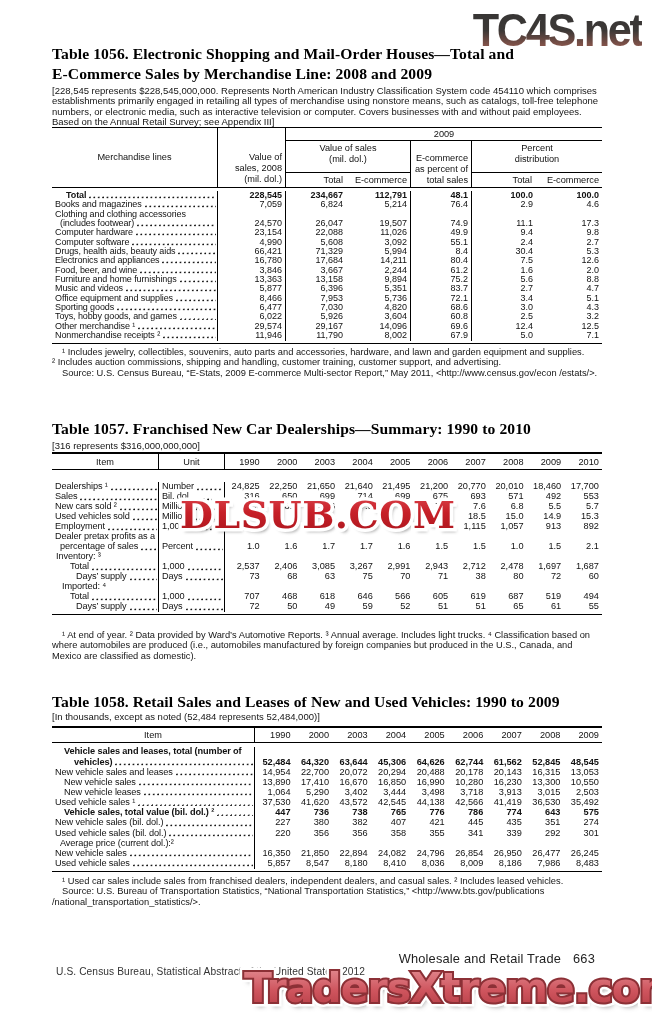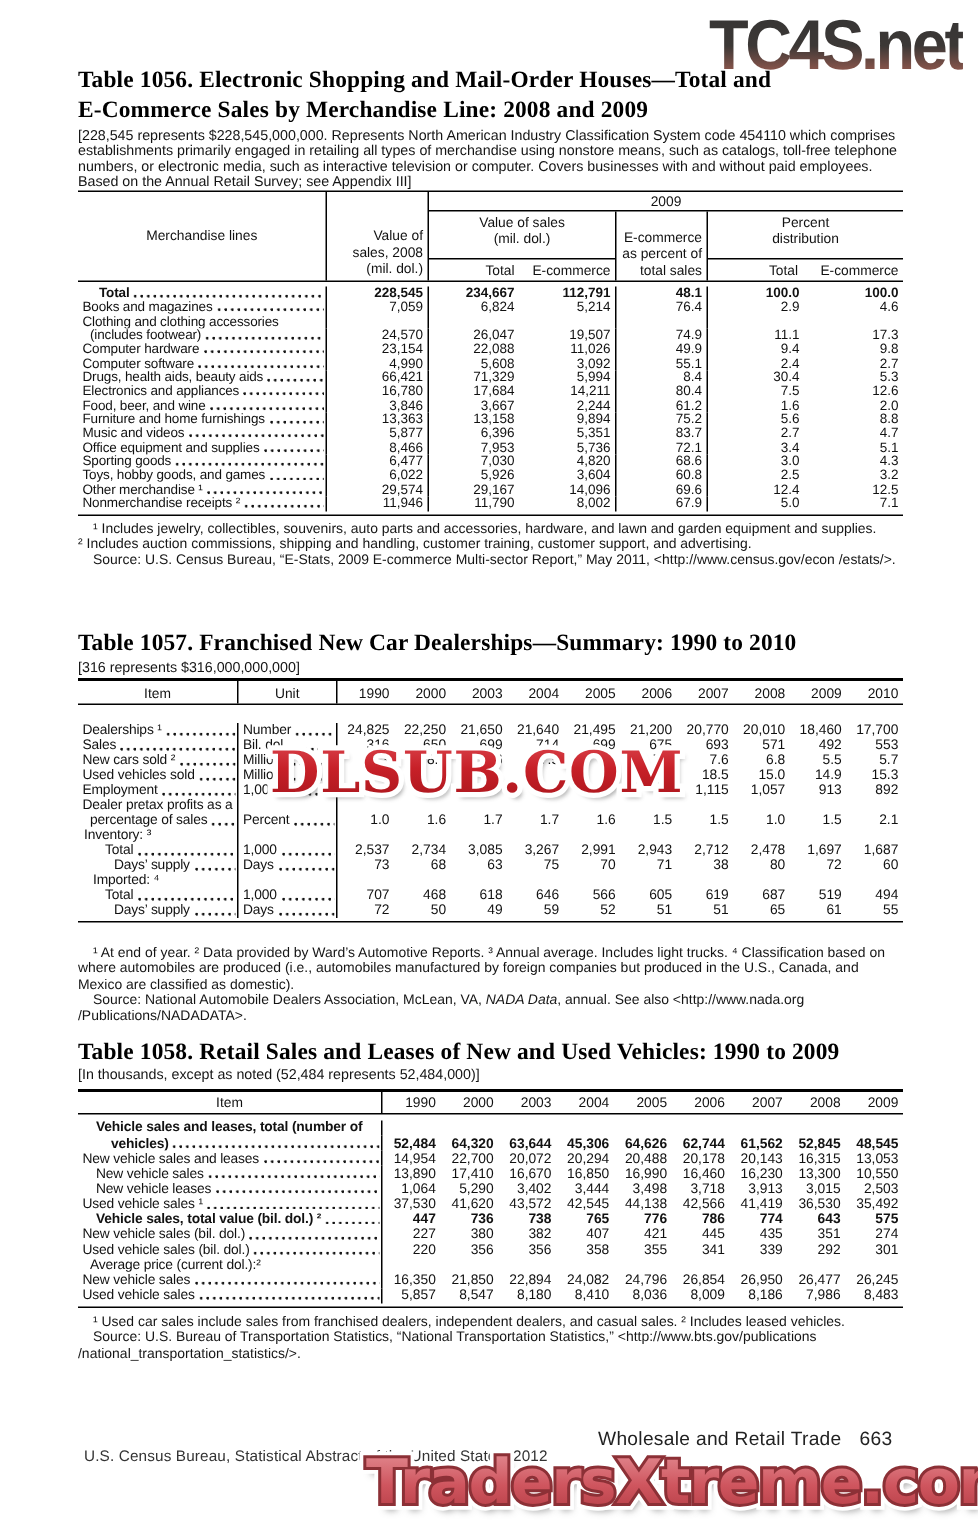--- a/index.html
+++ b/index.html
@@ -521,21 +521,21 @@
         <div class="trow r57">
           <div class="cell lblc bR" style="width: 107px; padding-left: 18px;">
             <span class="lab">Total</span>
             <span class="ldr"></span>
           </div>
           <div class="cell unitc bR" style="width: 66px;">
             <span class="lab">1,000</span>
             <span class="ldr"></span>
           </div>
           <div class="cell val" style="width: 37.7px;">2,537</div>
-          <div class="cell val" style="width: 37.7px;">2,734</div>
+          <div class="cell val" style="width: 37.7px;">2,406</div>
           <div class="cell val" style="width: 37.7px;">3,085</div>
           <div class="cell val" style="width: 37.7px;">3,267</div>
           <div class="cell val" style="width: 37.7px;">2,991</div>
           <div class="cell val" style="width: 37.7px;">2,943</div>
           <div class="cell val" style="width: 37.7px;">2,712</div>
           <div class="cell val" style="width: 37.7px;">2,478</div>
           <div class="cell val" style="width: 37.7px;">1,697</div>
           <div class="cell val" style="width: 37.7px;">1,687</div>
         </div>
         <div class="trow r57">
@@ -612,21 +612,20 @@
           <div class="cell val" style="width: 37.7px;">51</div>
           <div class="cell val" style="width: 37.7px;">65</div>
           <div class="cell val" style="width: 37.7px;">61</div>
           <div class="cell val" style="width: 37.7px;">55</div>
         </div>
       </div>
   </div>
 
   <div class="fn" style="top:630px;">
     <p class="ind">¹ At end of year. ² Data provided by Ward’s Automotive Reports. ³ Annual average. Includes light trucks. ⁴ Classification based on where automobiles are produced (i.e., automobiles manufactured by foreign companies but produced in the U.S., Canada, and Mexico are classified as domestic).</p>
-    <p class="ind"><span>Source: National Automobile Dealers Association, McLean, VA, </span><i>NADA Data</i><span>, annual. See also &lt;http://www.nada.org /Publications/NADADATA&gt;.</span></p>
   </div>
 
   <div class="ttl" style="top:692px;">Table 1058. Retail Sales and Leases of New and Used Vehicles: 1990 to 2009</div>
   <div class="note" style="top:712px;">[In thousands, except as noted (52,484 represents 52,484,000)]</div>
 
   <div class="tbl" style="top:726px;border-top-width:2px;" id="t58">
     <div class="yhead" id="t58-head">
       <div class="h-center bR" style="width:203px;">Item</div>
       <div class="ycells" id="t58-years">
           <div class="ycell" style="width: 38.55px;">1990</div>
@@ -688,21 +687,21 @@
         <div class="trow r58">
           <div class="cell lblc bR" style="width: 203px; padding-left: 12px;">
             <span class="lab">New vehicle sales</span>
             <span class="ldr"></span>
           </div>
           <div class="cell val" style="width: 38.55px;">13,890</div>
           <div class="cell val" style="width: 38.55px;">17,410</div>
           <div class="cell val" style="width: 38.55px;">16,670</div>
           <div class="cell val" style="width: 38.55px;">16,850</div>
           <div class="cell val" style="width: 38.55px;">16,990</div>
-          <div class="cell val" style="width: 38.55px;">16,460</div>
+          <div class="cell val" style="width: 38.55px;">10,280</div>
           <div class="cell val" style="width: 38.55px;">16,230</div>
           <div class="cell val" style="width: 38.55px;">13,300</div>
           <div class="cell val" style="width: 38.55px;">10,550</div>
         </div>
         <div class="trow r58">
           <div class="cell lblc bR" style="width: 203px; padding-left: 12px;">
             <span class="lab">New vehicle leases</span>
             <span class="ldr"></span>
           </div>
           <div class="cell val" style="width: 38.55px;">1,064</div>

